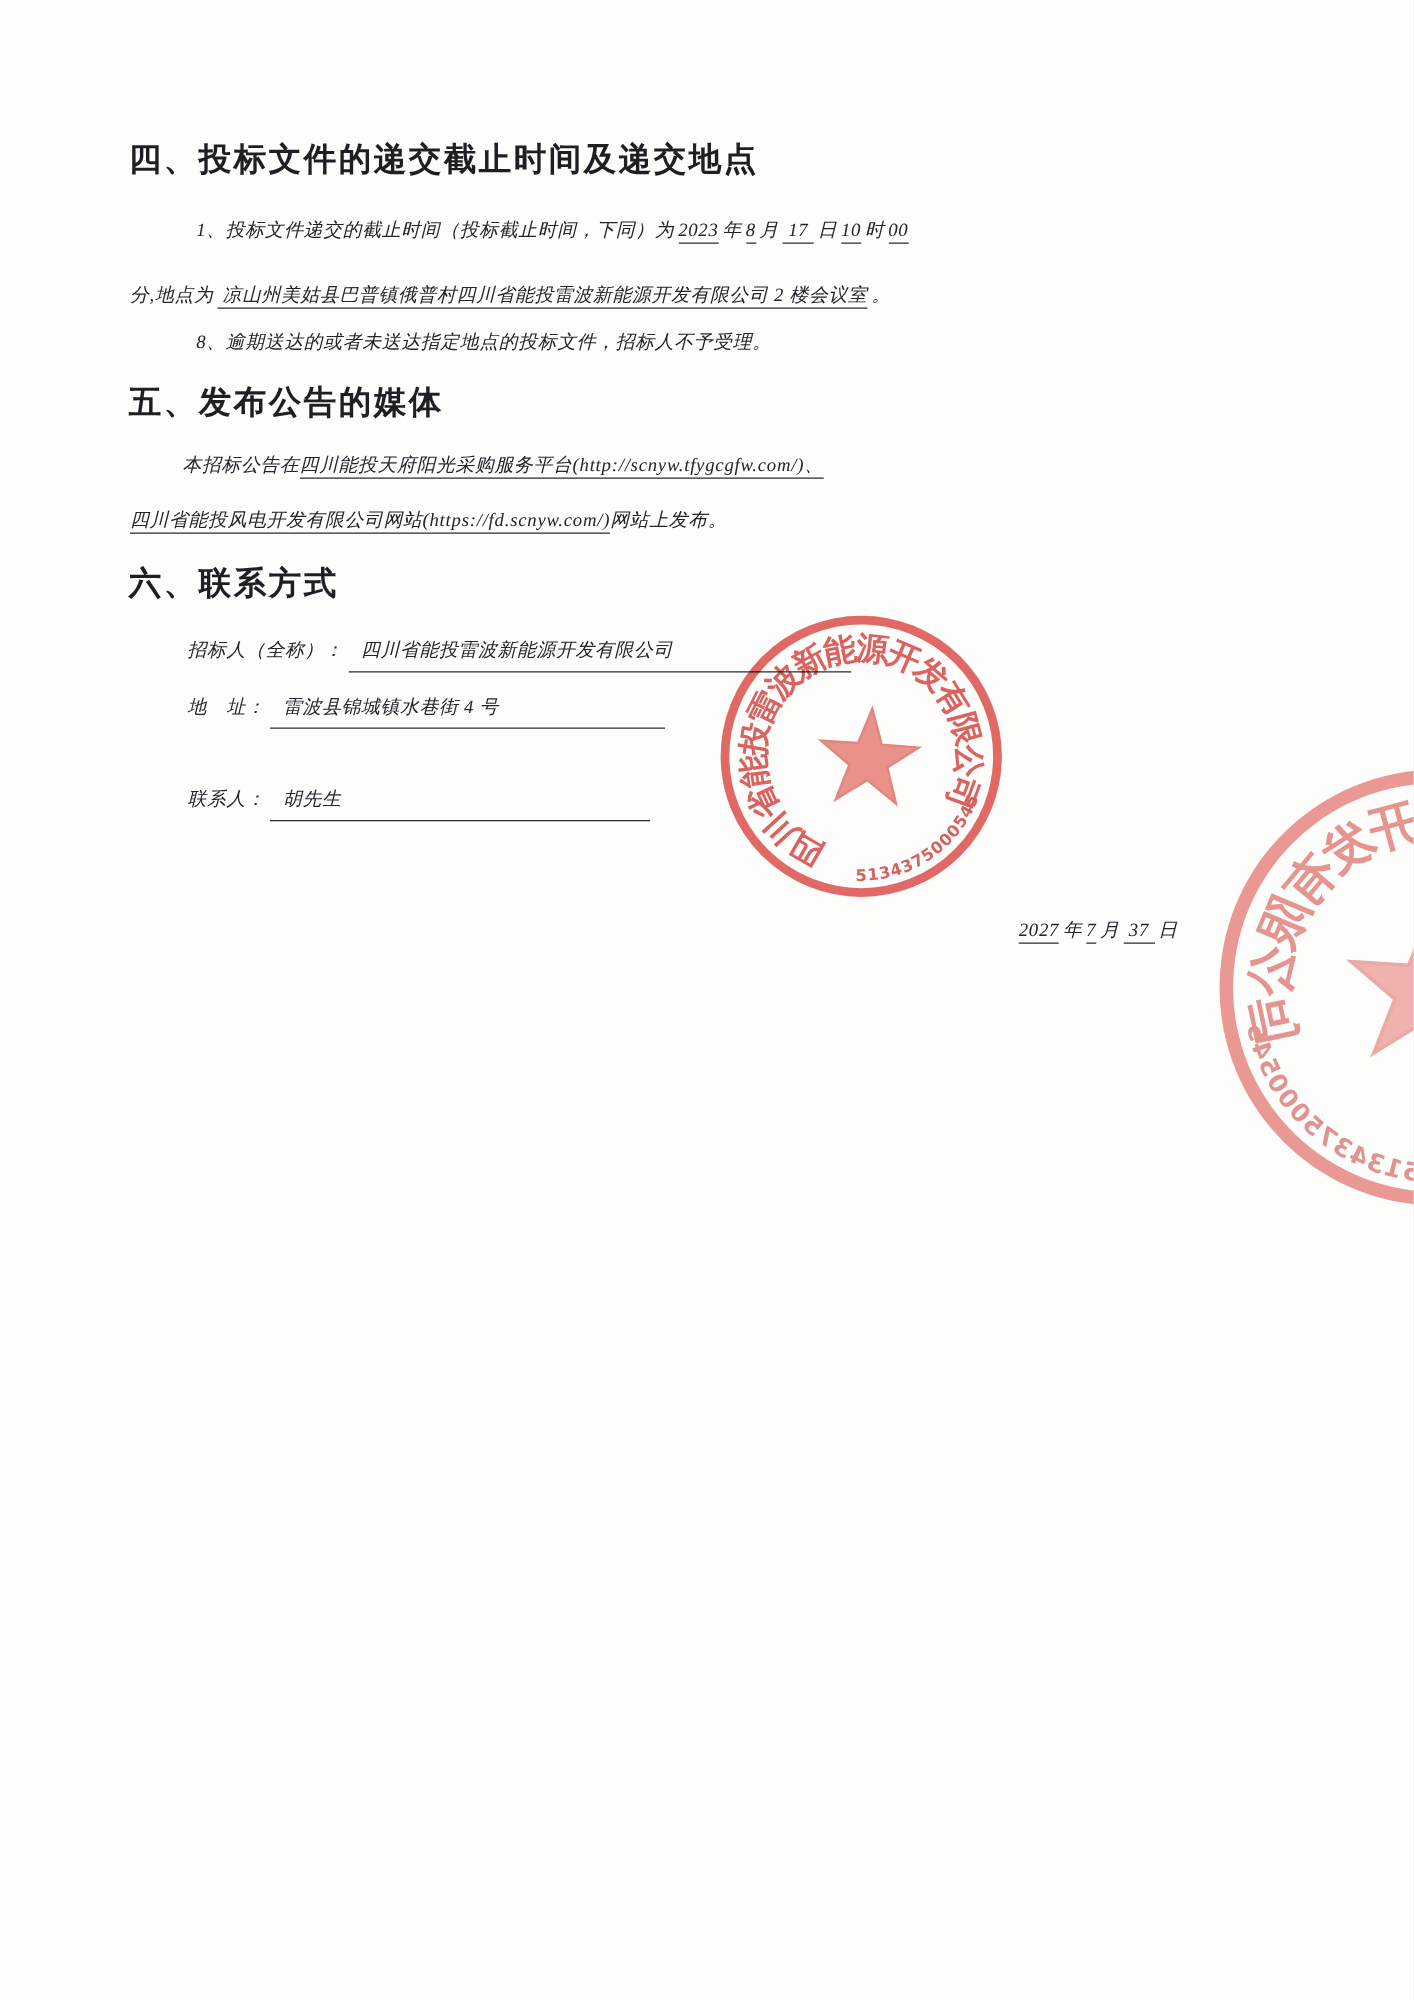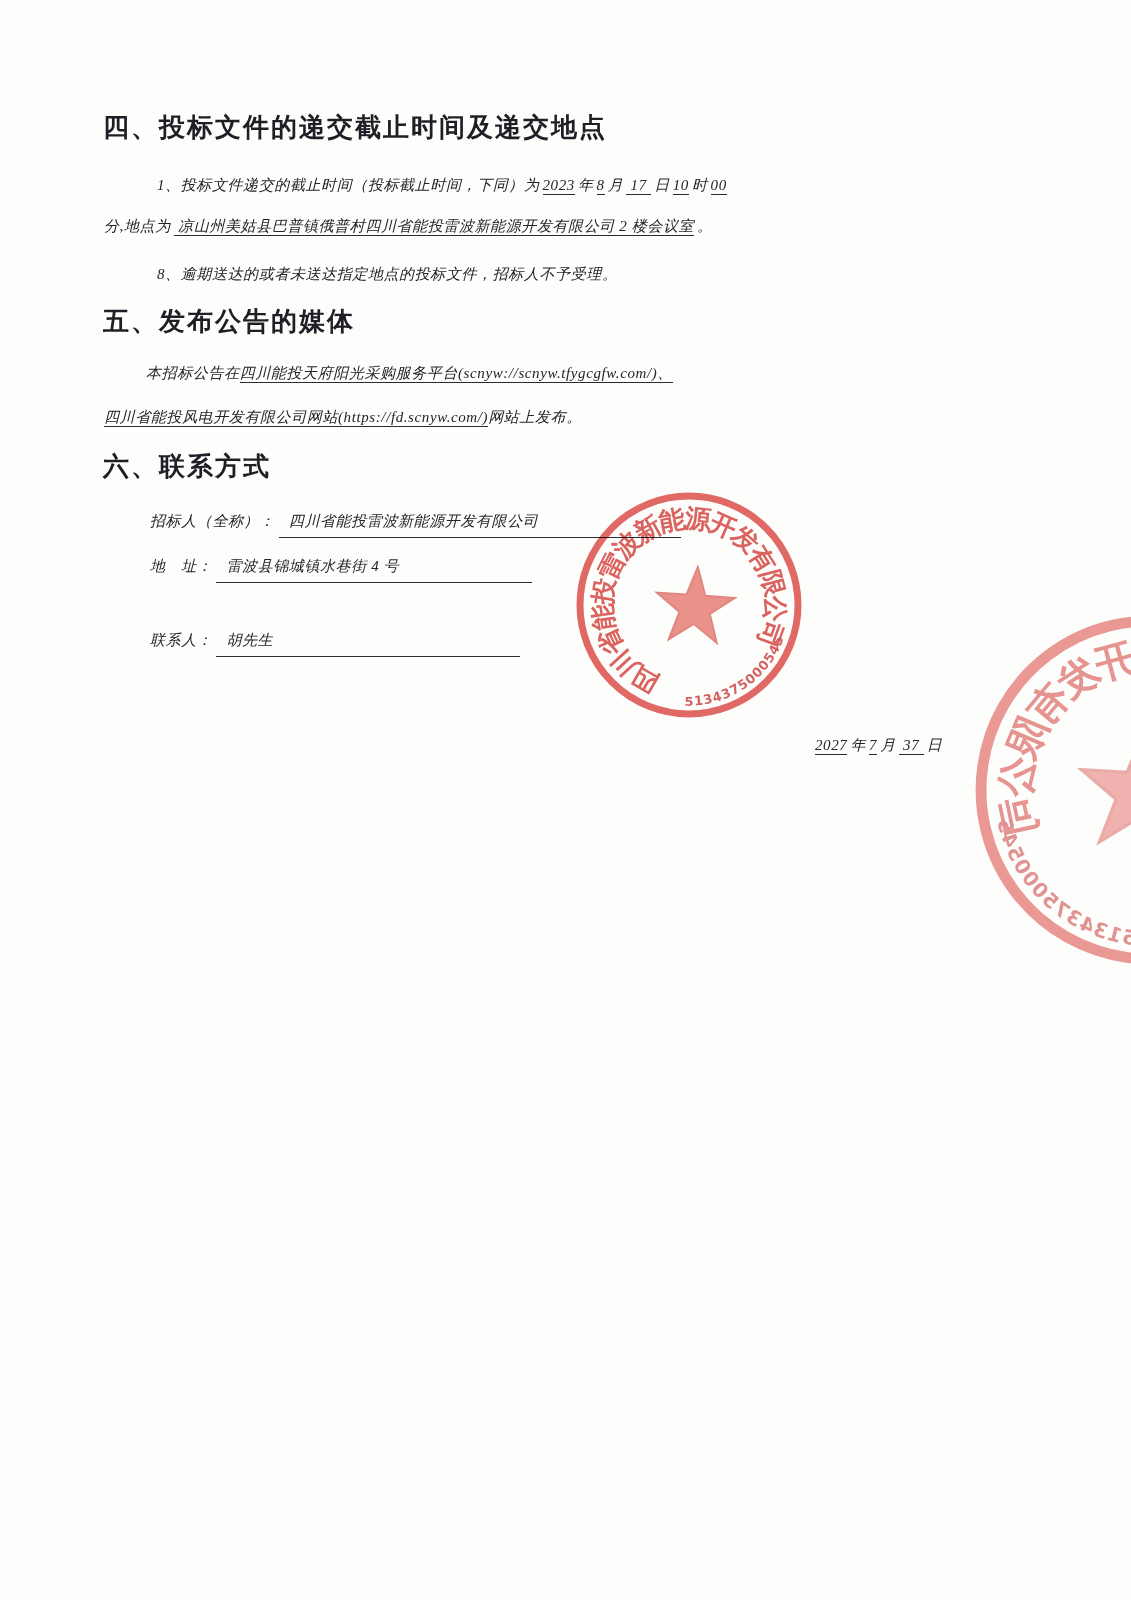--- a/index.html
+++ b/index.html
@@ -62,32 +62,32 @@
 <body>
 
 <div class="page">
 
   <div class="heading" style="left:103px;top:110px;">四、投标文件的递交截止时间及递交地点</div>
 
   <div class="line" style="left:157px;top:170px;">
     <span>1、投标文件递交的截止时间（投标截止时间，下同）为</span><span class="u">2023</span><span>年</span><span class="u">8</span><span>月</span><span class="u"> 17 </span><span>日</span><span class="u">10</span><span>时</span><span class="u">00</span>
   </div>
 
-  <div class="line" style="left:104px;top:211px;">
+  <div class="line" style="left:104px;top:222px;">
     <span>分,地点为</span><span class="u"> 凉山州美姑县巴普镇俄普村四川省能投雷波新能源开发有限公司 2 楼会议室</span><span>。</span>
   </div>
 
   <div class="line" style="left:157px;top:259px;">
     <span>8、逾期送达的或者未送达指定地点的投标文件，招标人不予受理。</span>
   </div>
 
   <div class="heading" style="left:103px;top:304px;">五、发布公告的媒体</div>
 
   <div class="line" style="left:146px;top:358px;">
-    <span>本招标公告在</span><span class="u" style="margin:0;">四川能投天府阳光采购服务平台(scnyw://scnyw.tfygcgfw.com/)、</span>
+    <span>本招标公告在</span><span class="u" style="margin:0;">四川能投天府阳光采购服务平台(http://scnyw.tfygcgfw.com/)、</span>
   </div>
 
   <div class="line" style="left:104px;top:402px;">
     <span class="u" style="margin:0;">四川省能投风电开发有限公司网站(https://fd.scnyw.com/)</span><span>网站上发布。</span>
   </div>
 
   <div class="heading" style="left:103px;top:449px;">六、联系方式</div>
 
   <div class="line" style="left:150px;top:506px;">
     <span>招标人（全称）：</span><span class="val w0">四川省能投雷波新能源开发有限公司</span>

